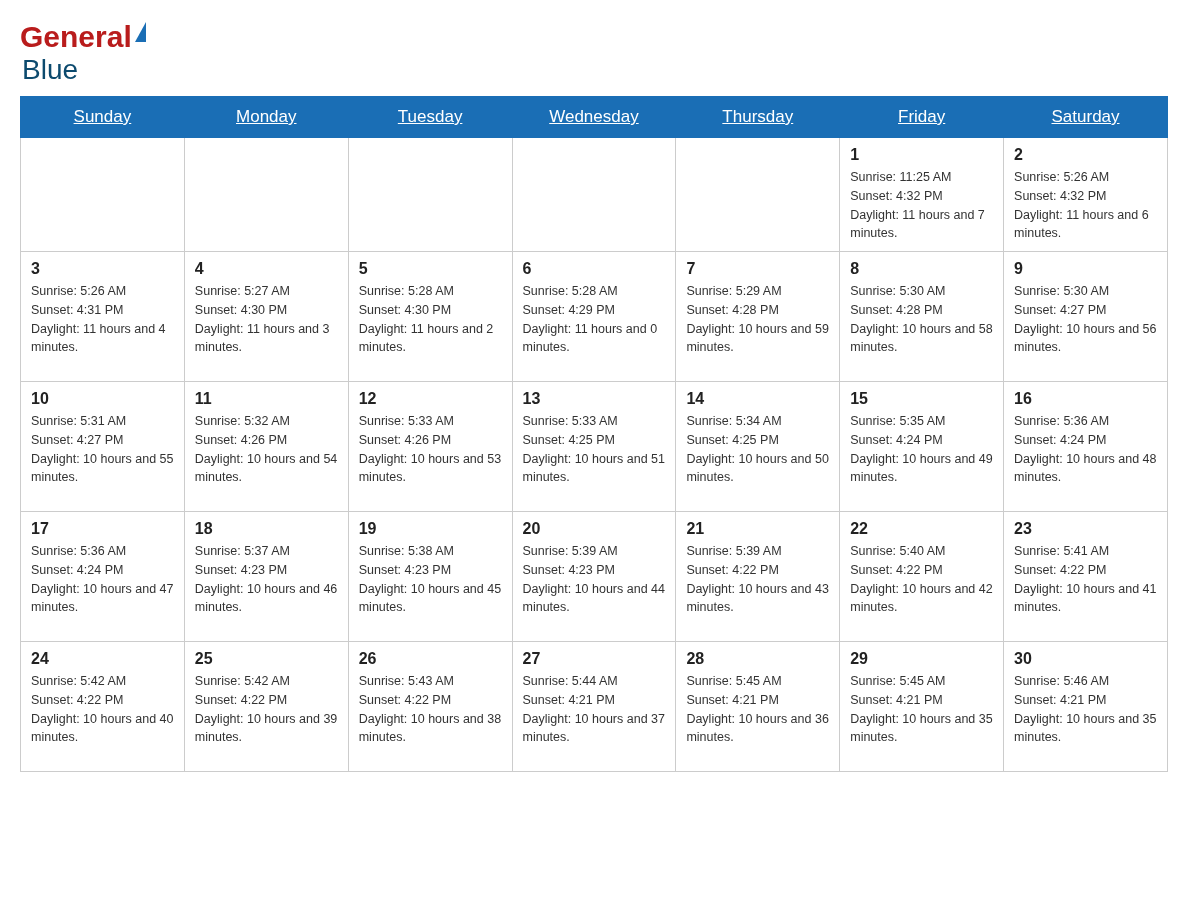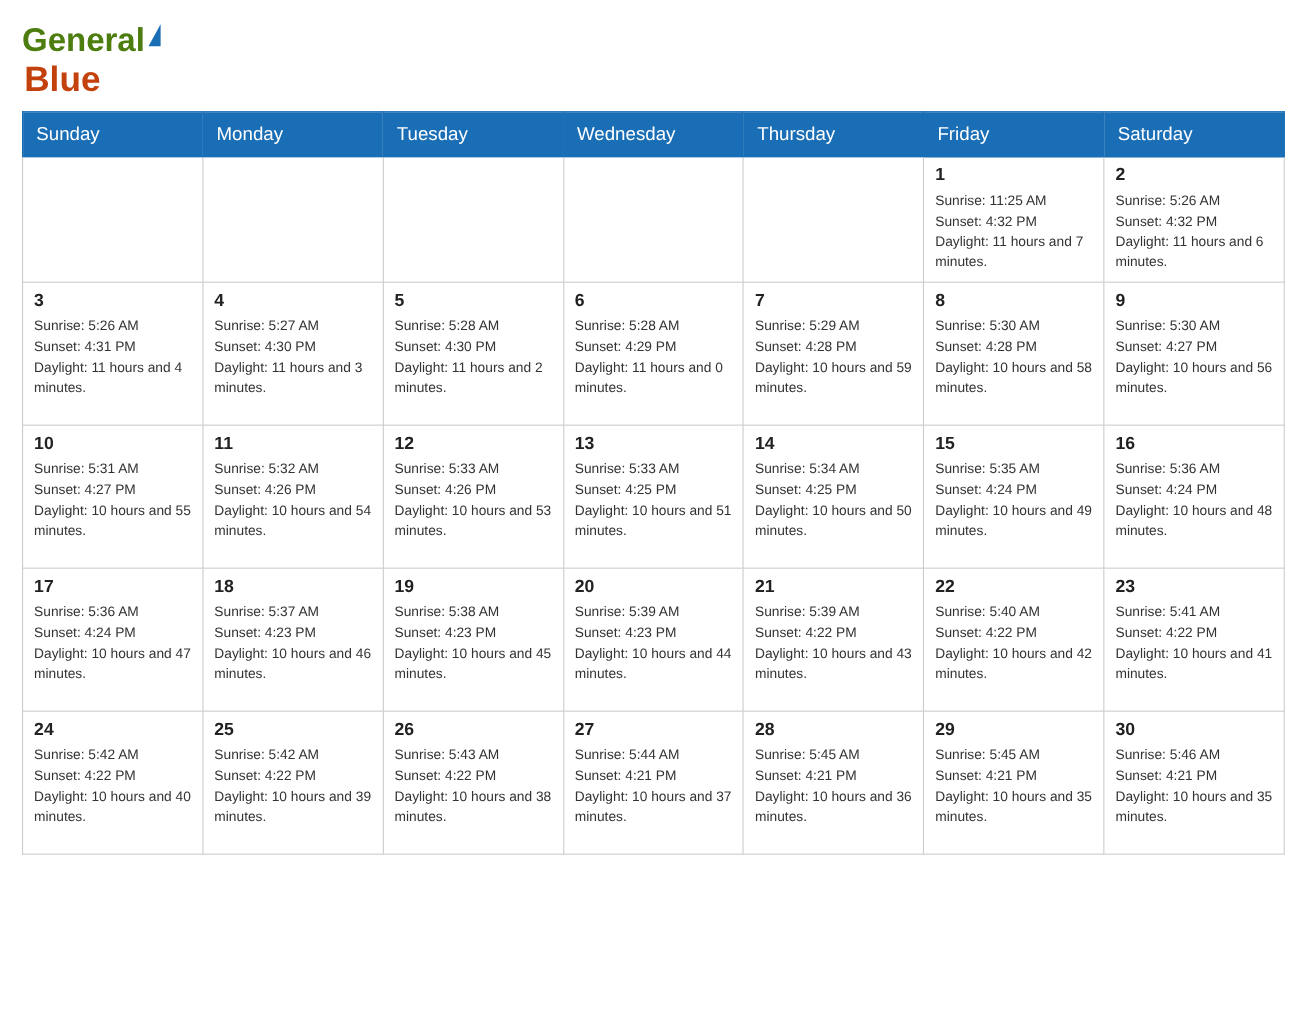--- a/index.html
+++ b/index.html
@@ -35,25 +35,26 @@
       margin-top: 4px;
     }
     .calendar {
       width: 100%;
       border-collapse: collapse;
       margin-top: 10px;
     }
     .calendar th {
       background-color: #1a6eb5;
       color: white;
-      text-align: left;
+      text-align: center;
       padding: 10px 12px;
       font-size: 17px;
       font-weight: normal;
       border: 1px solid #1a6eb5;
+      text-decoration: underline;
     }
     .calendar td {
       vertical-align: top;
       padding: 8px 10px;
       border: 1px solid #ccc;
       width: 14.28%;
       min-height: 110px;
       font-size: 13px;
       color: #333;
     }
@@ -78,24 +79,24 @@
     .empty-cell {
       background: #fff;
     }
   </style>
 </head>
 <body>
 
 <div class="header">
   <div class="logo">
     <div style="display:flex; align-items:center;">
-      <span style="font-size:30px; font-weight:bold; color:#4d7c0f;">General</span>
+      <span style="font-size:30px; font-weight:bold; color:#b91c1c;">General</span>
       <span style="display:inline-block; width:0; height:0; border-left:11px solid transparent; border-bottom:20px solid #1a6eb5; margin-left:3px; position:relative; top:-5px;"></span>
     </div>
-    <span style="font-size:32px; font-weight:bold; color:#c2410c; margin-left:2px;">Blue</span>
+    <span style="font-size:28px; font-weight:normal; color:#0c4a6e; margin-left:2px;">Blue</span>
   </div>
 </div>
 
 <table class="calendar">
   <thead>
     <tr>
 
     <th>Sunday</th>
         <th>Monday</th>
         <th>Tuesday</th>

